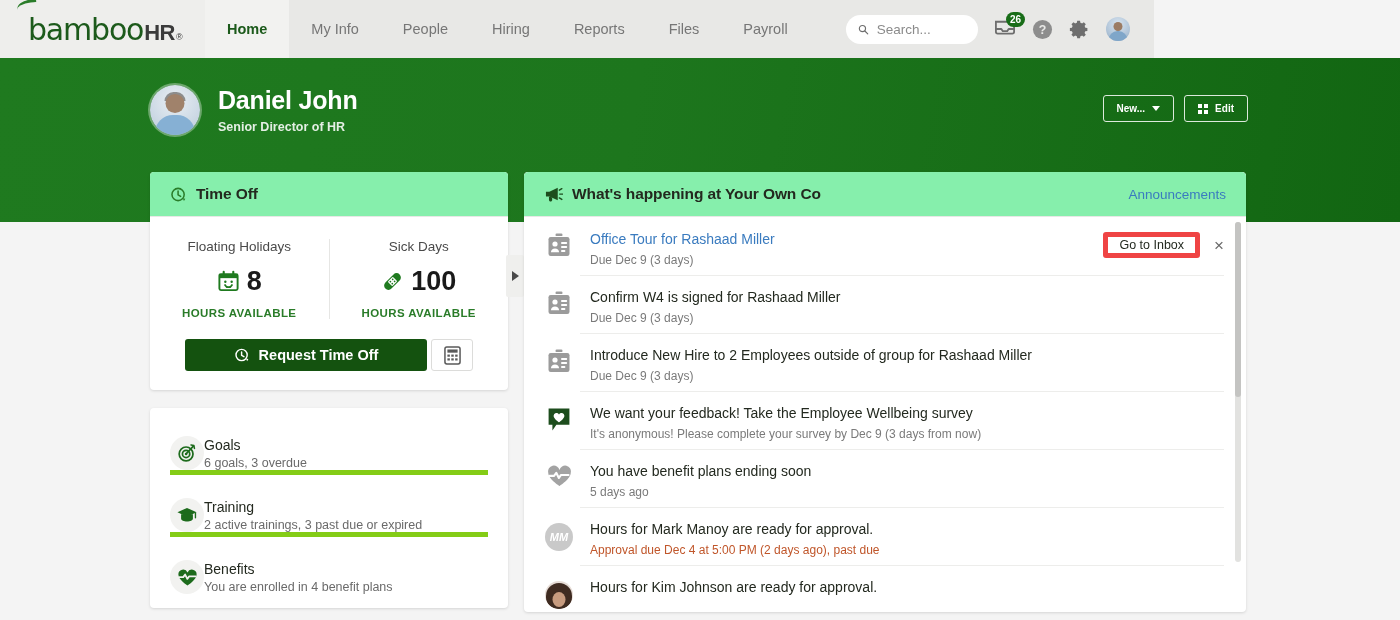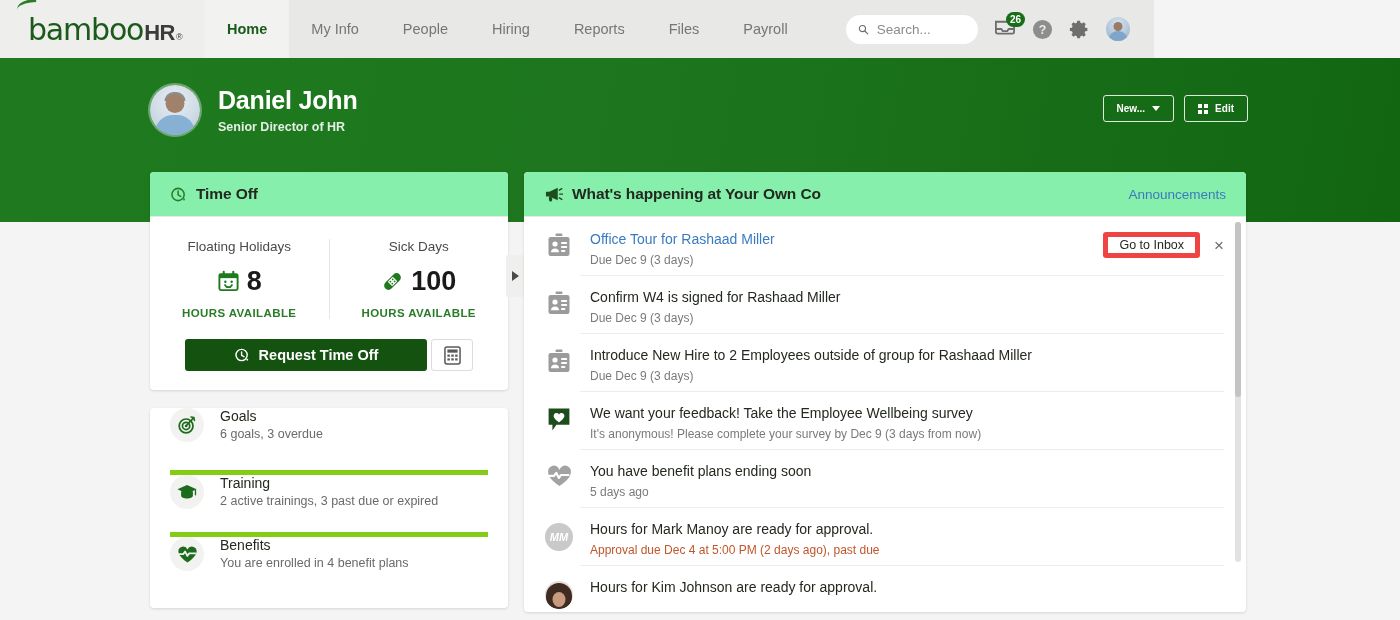--- a/index.html
+++ b/index.html
@@ -165,21 +165,21 @@
     display:flex; align-items:center; justify-content:center; gap:9px;
     font-family: "Liberation Sans", sans-serif;
   }
   .calc-btn {
     width: 42px; height: 32px; border:1px solid #dcdcda; background:#fff;
     border-radius:3px; display:flex; align-items:center; justify-content:center; cursor:pointer;
   }
 
   
   #links-card { left: 150px; top: 408px; width: 358px; height: 200px; padding: 0 20px; }
-  .link-row { display:flex; align-items:flex-start; gap:16px; height: 62px; }
+  .link-row { display:flex; align-items:flex-end; gap:0; height: 62px; }
   .link-row + .link-row { border-top: 5px solid #84cc16; }
   .link-icon {
     width: 34px; height: 34px; border-radius:50%; background:#f2f2f0;
     display:flex; align-items:center; justify-content:center; flex:none;
   }
   .link-title { font-size: 14px; color:#23291f; }
   .link-sub { font-size: 12.5px; color:#6a6a6a; margin-top: 3px; }
 
   
   #feed-card { left: 524px; top: 172px; width: 722px; height: 440px; overflow:hidden; }

